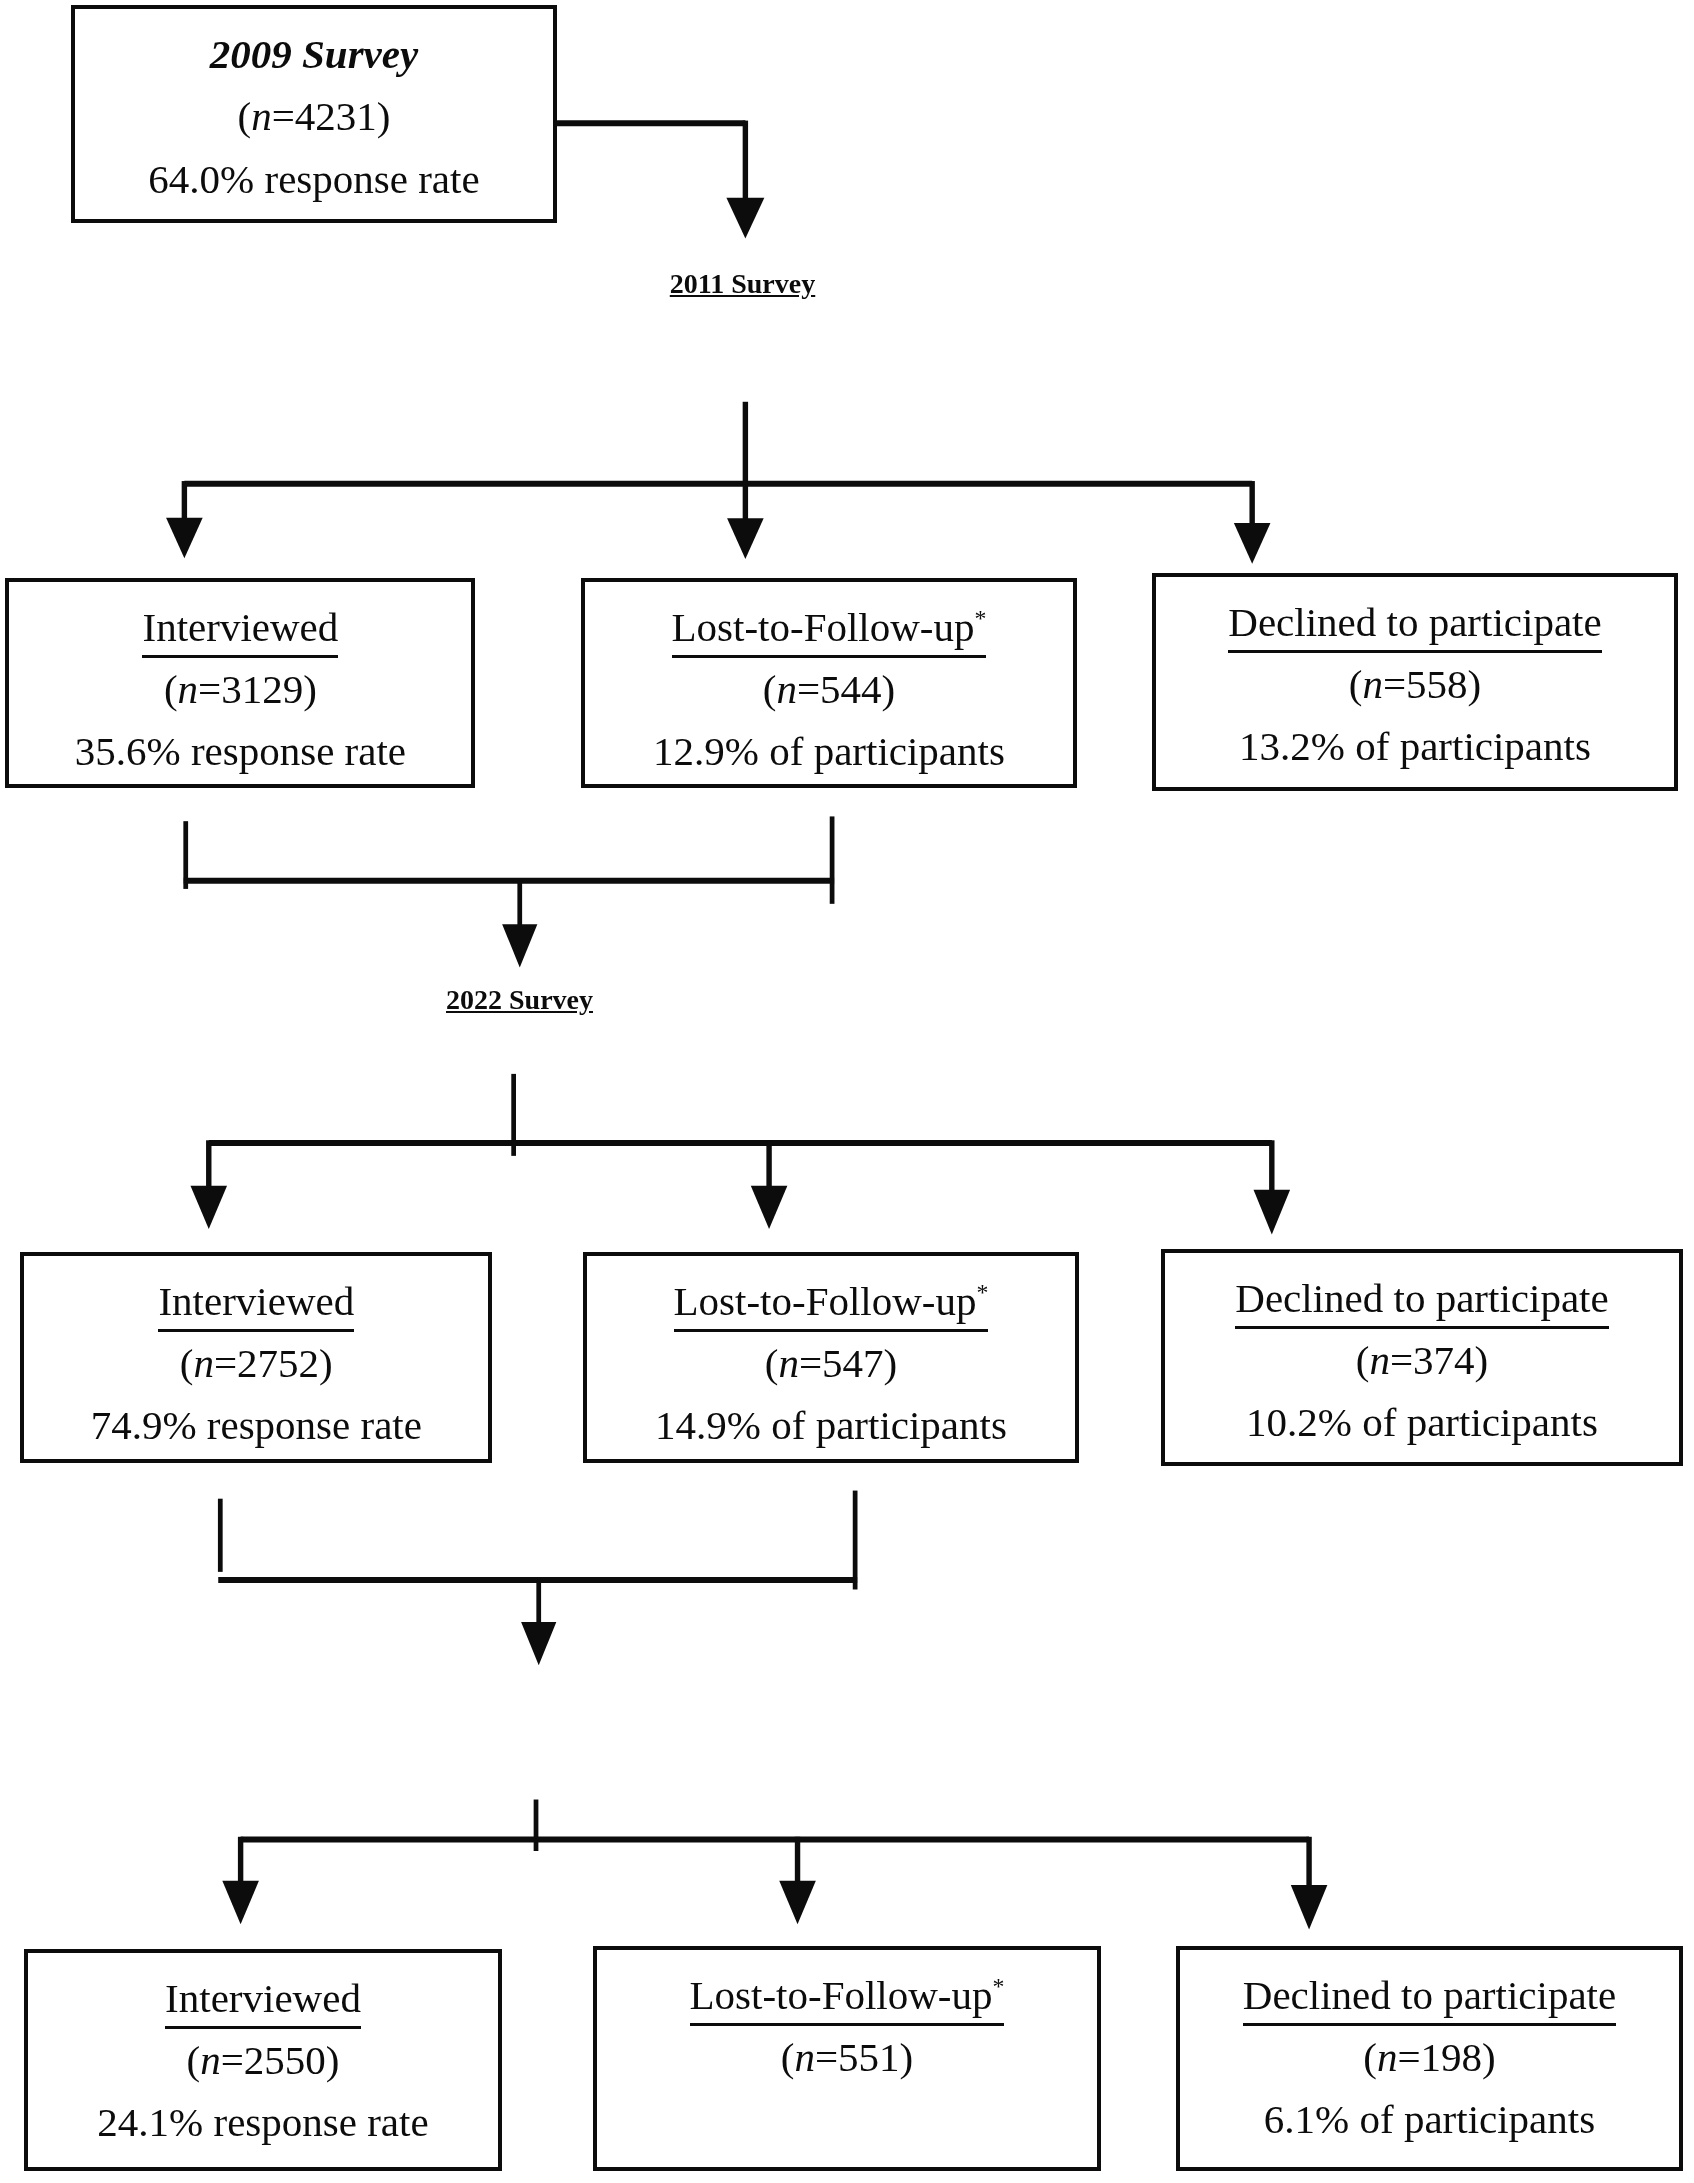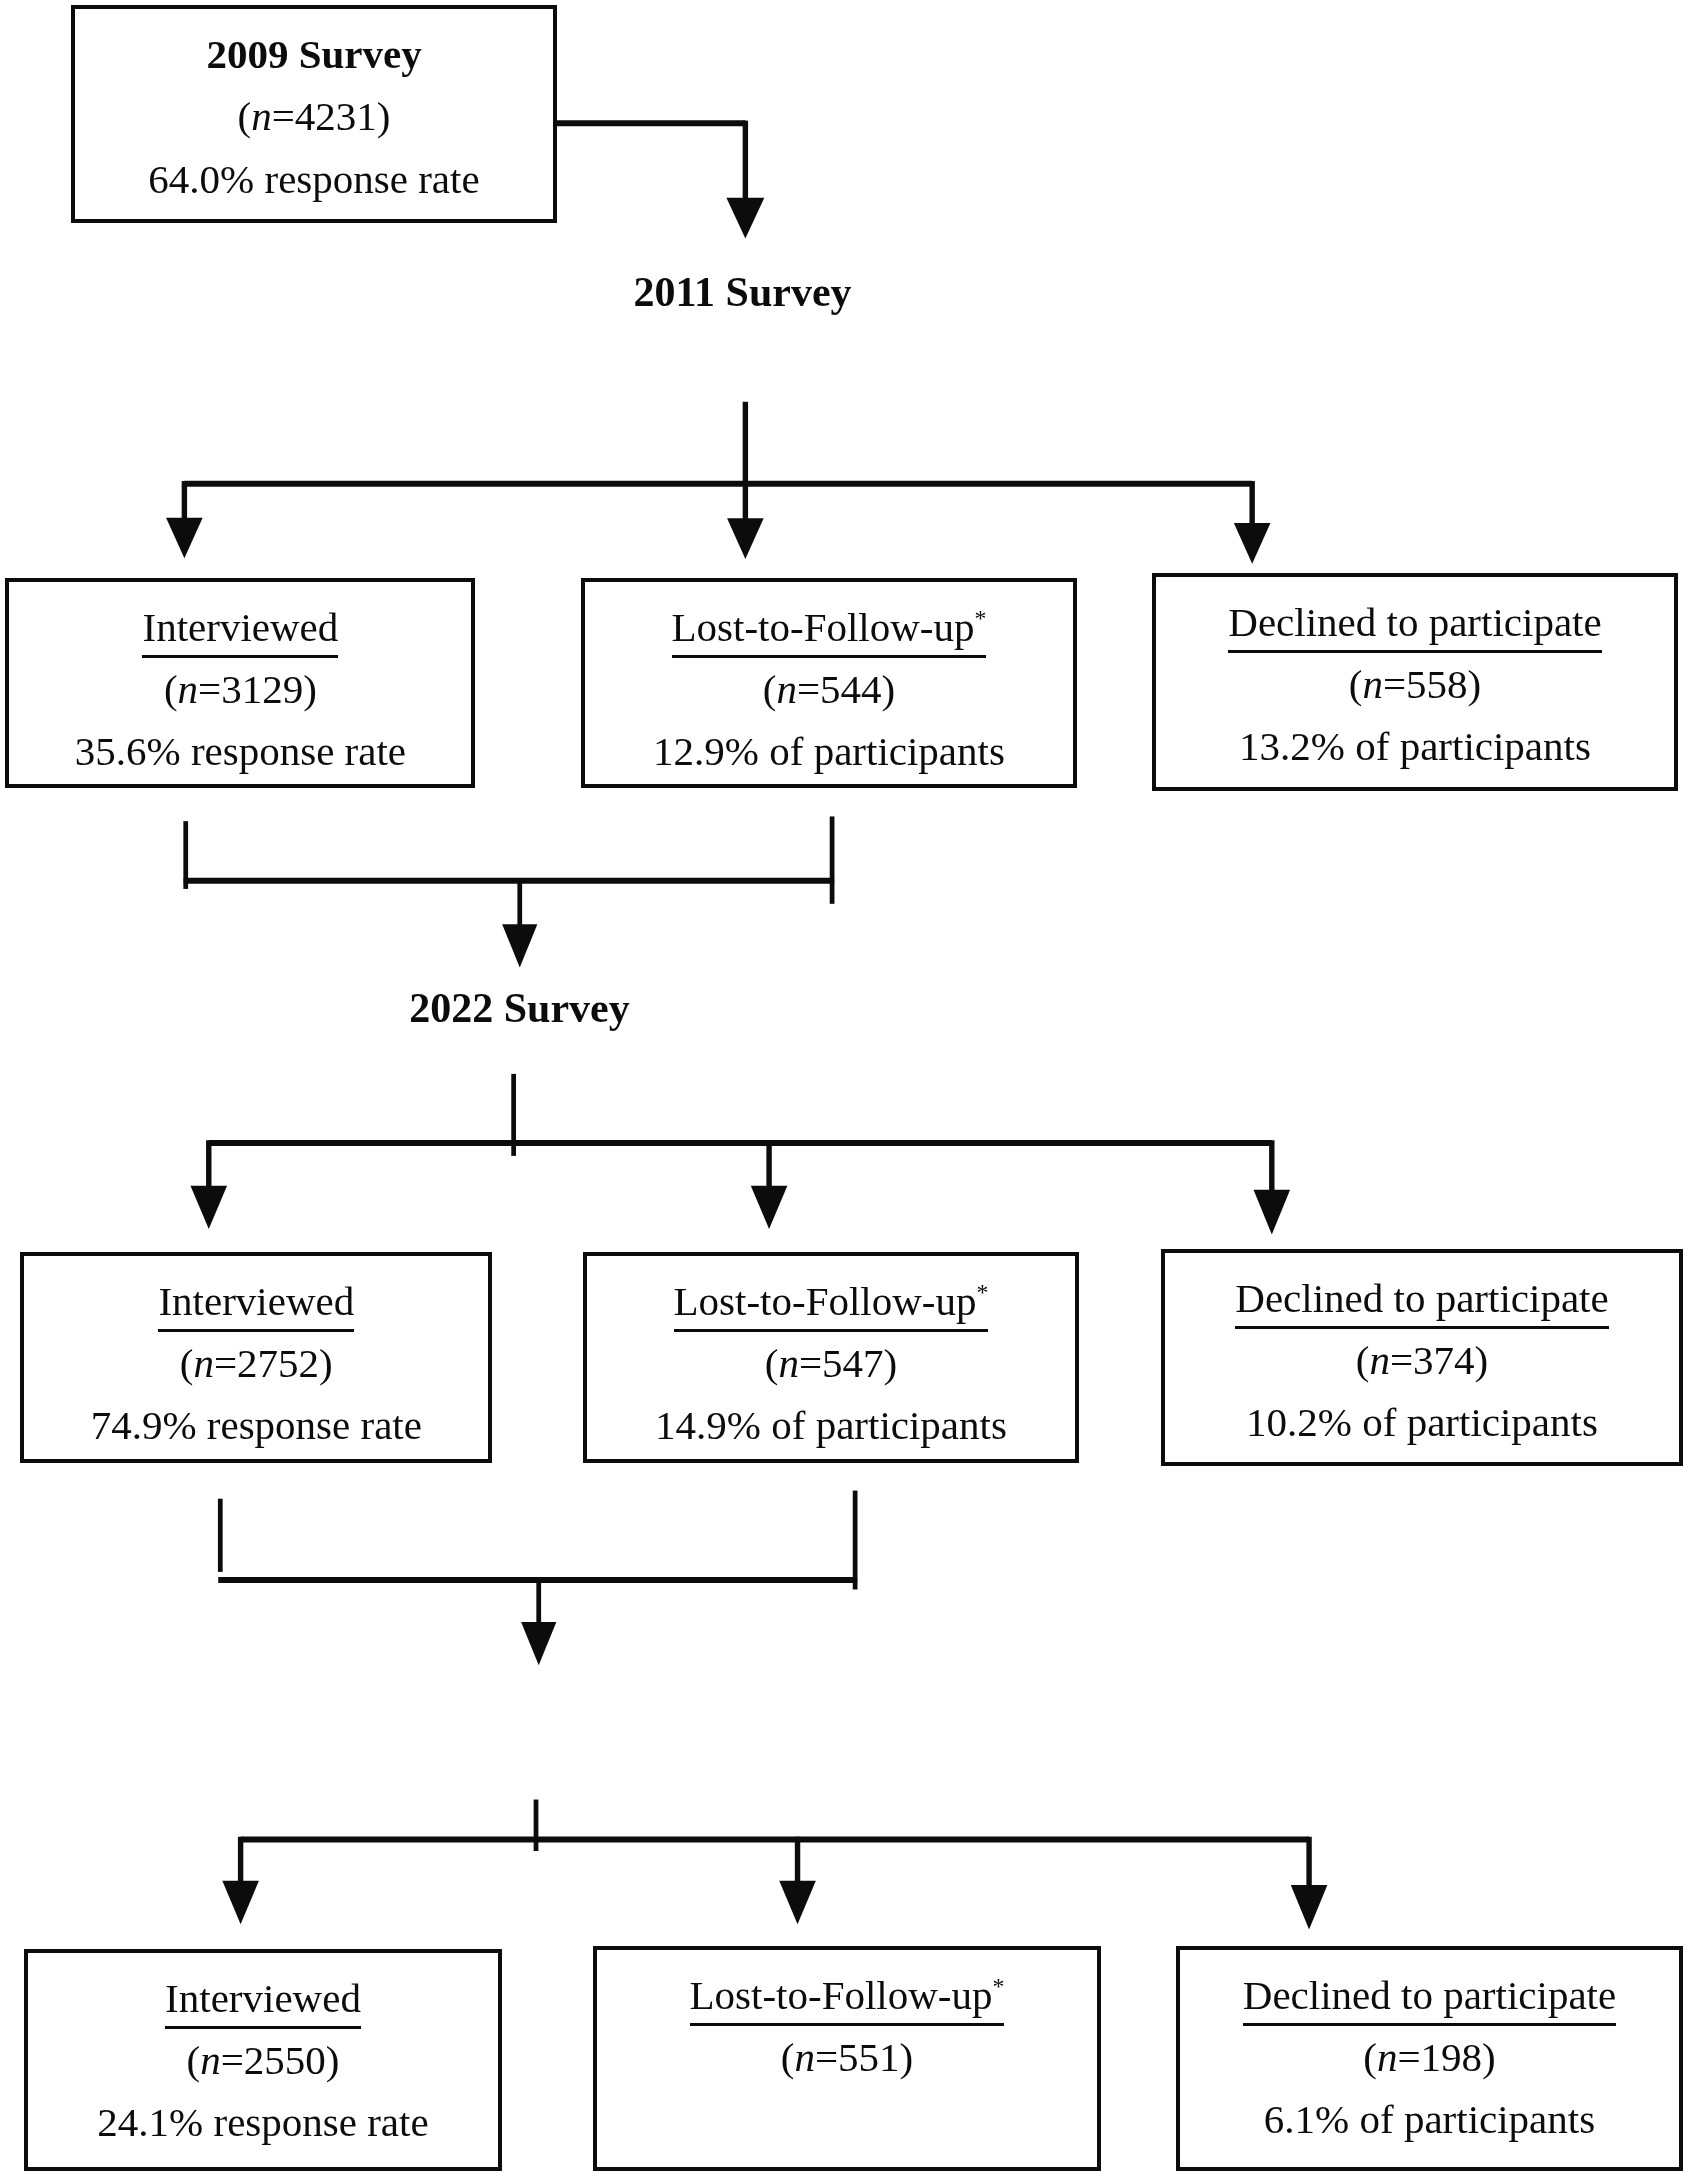--- a/index.html
+++ b/index.html
@@ -34,27 +34,28 @@
   .box .bline { white-space: nowrap; }
   .u {
     border-bottom: 3.4px solid #0c0c0c;
     padding-bottom: 5px;
   }
   .box sup {
     font-size: 58%;
     vertical-align: super;
     line-height: 0;
   }
-  .bold { font-weight: bold; }
+  .bold { font-weight: bold; font-style: italic; }
   .wave-label {
     position: absolute;
     font-weight: bold;
-    font-size: 42px;
+    font-size: 28px;
     text-align: center;
     white-space: nowrap;
+    text-decoration: underline;
   }
   i { font-style: italic; }
 </style>
 </head>
 <body>
 
 <div class="canvas">
 
   <svg class="connectors" viewBox="0 0 2500 3222" fill="none" stroke="#0c0c0c">
 

